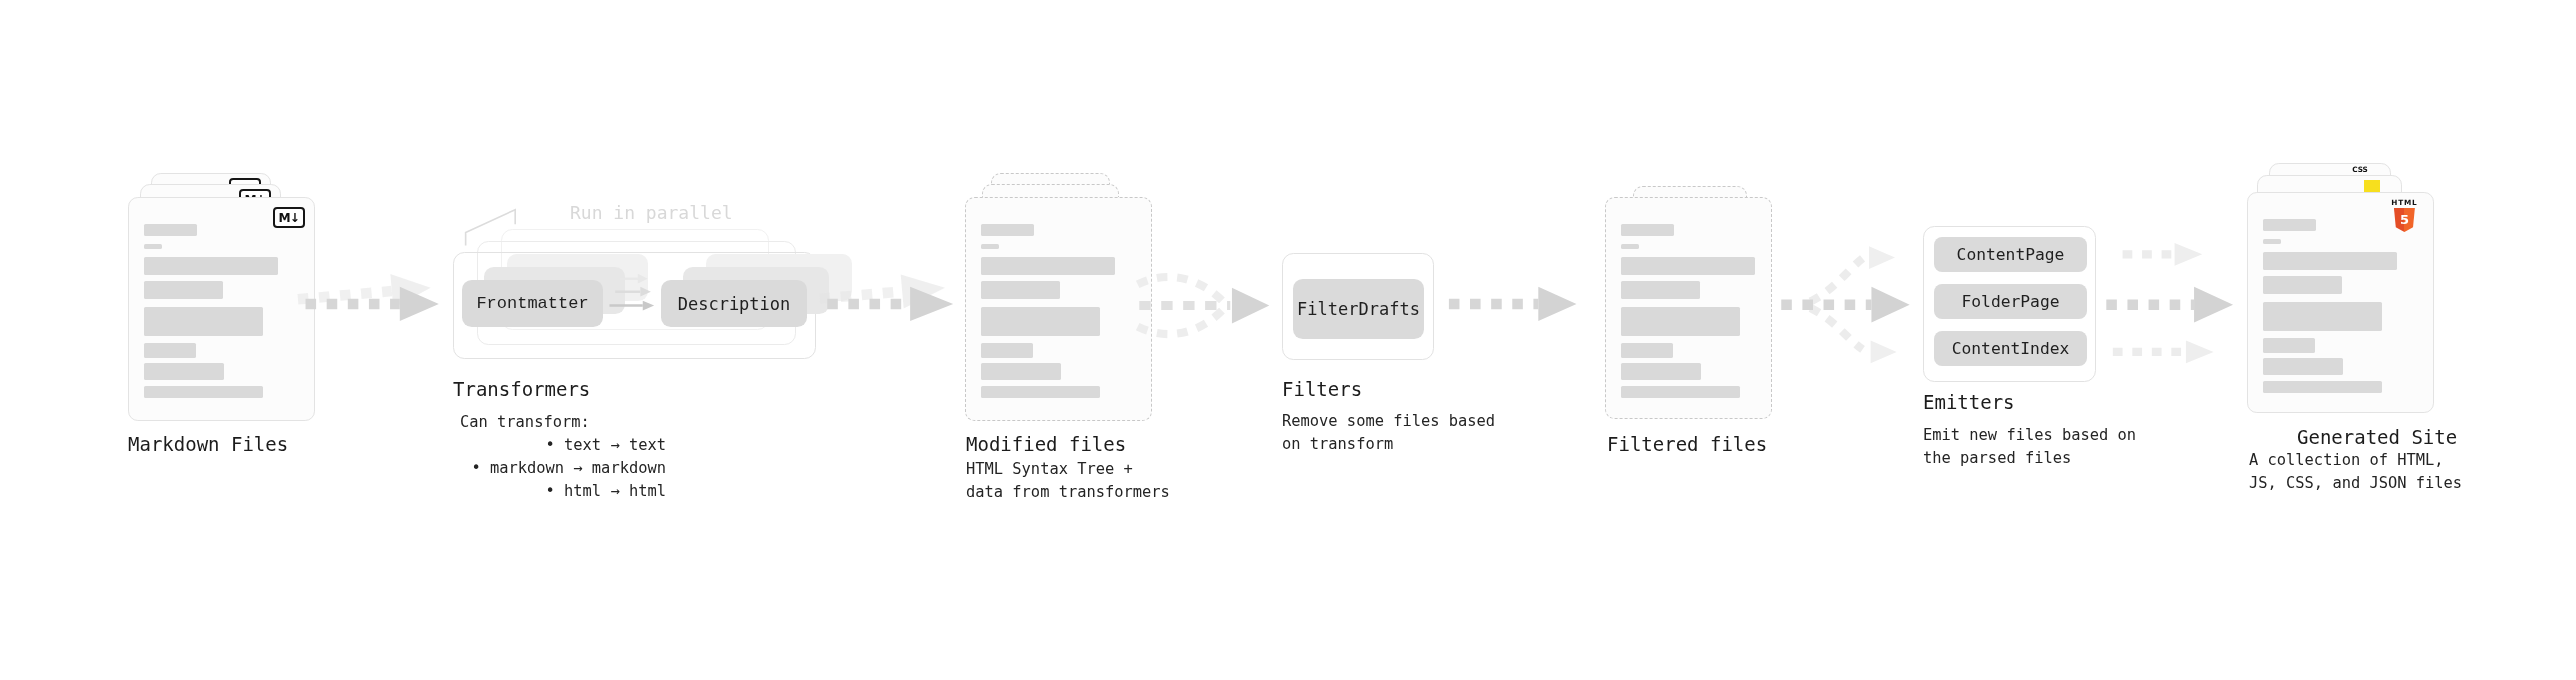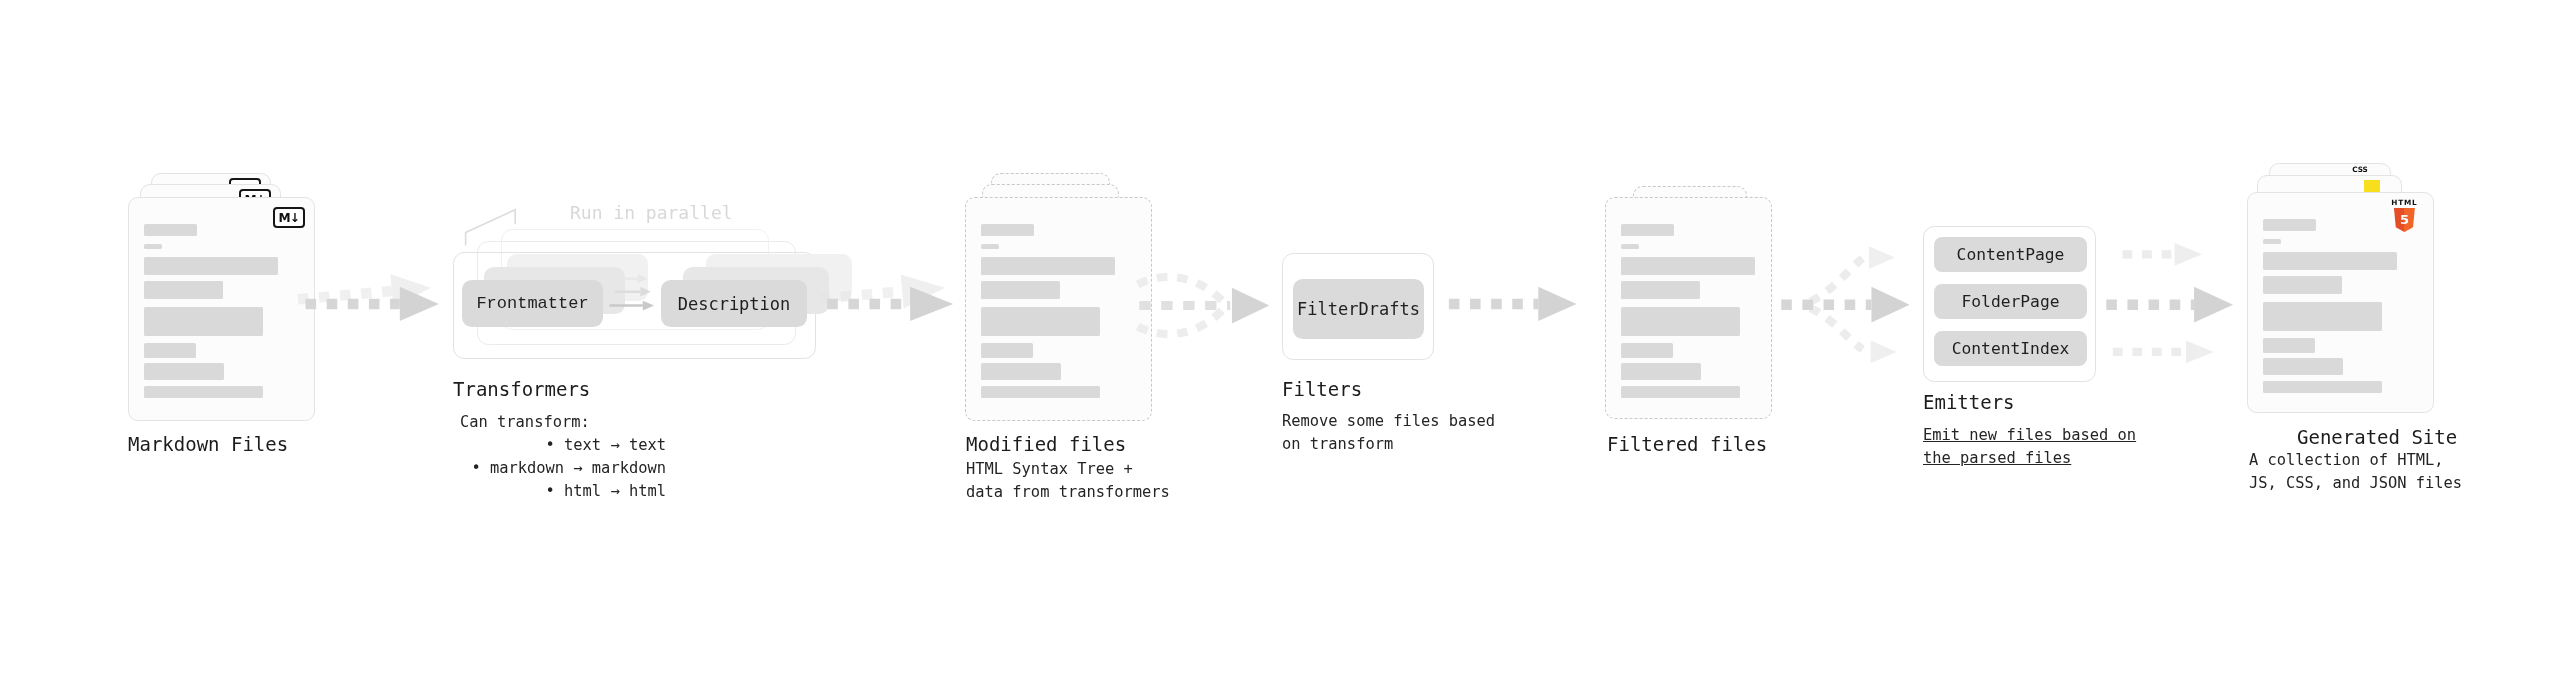--- a/index.html
+++ b/index.html
@@ -133,21 +133,21 @@
     <div class="sk r7"></div>
     <div class="sk r8"></div>
   </div>
   <div class="slabel" style="left:1607px;top:432px;">Filtered files</div>
 
   <div class="obox" style="left:1923px;top:226px;width:173px;height:156px;"></div>
   <div class="pill emit" style="left:1934px;top:237px;width:153px;height:35px;">ContentPage</div>
   <div class="pill emit" style="left:1934px;top:284px;width:153px;height:35px;">FolderPage</div>
   <div class="pill emit" style="left:1934px;top:331px;width:153px;height:35px;">ContentIndex</div>
   <div class="slabel" style="left:1923px;top:390px;">Emitters</div>
-  <div class="sdesc" style="left:1923px;top:424px;text-decoration:underline;">
+  <div class="sdesc" style="left:1923px;top:424px;">
     <div>Emit new files based on</div>
     <div>the parsed files</div>
   </div>
 
   <div class="doc" style="left:2269px;top:163px;width:122px;">
     <span class="css-badge">
       <span class="txt">CSS</span>
       <span class="bar"></span>
     </span>
   </div>

